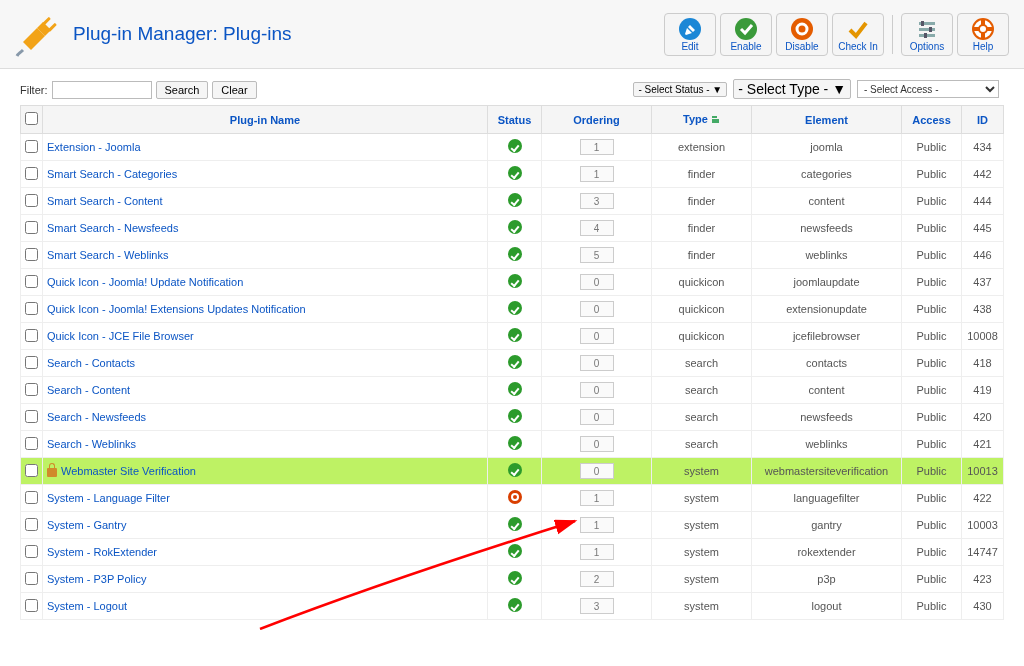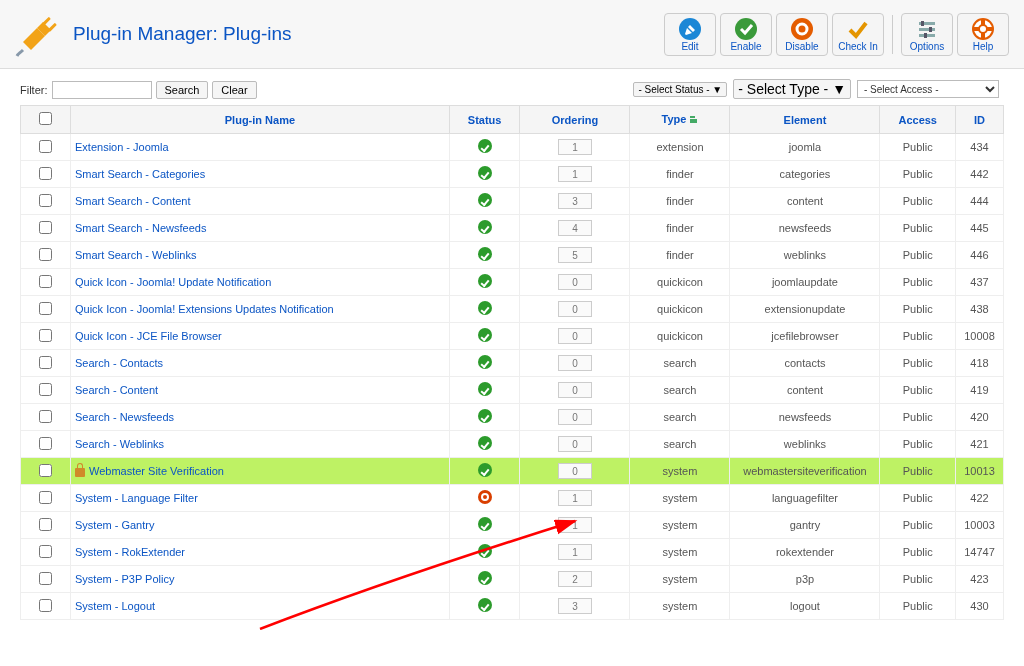--- a/index.html
+++ b/index.html
@@ -79,21 +79,21 @@
   table.grid {
     width: 100%;
     border-collapse: collapse;
     border:1px solid #ddd;
   }
   table.grid thead th {
     background: #f5f5f5;
     font-weight: bold;
     font-size: 11px;
     color: #0B55C4;
-    padding: 6px 18px;
+    padding: 6px 4px;
     border: 1px solid #ddd;
     text-align: center;
   }
   table.grid thead th.name { color:#0B55C4; }
   table.grid tbody td {
     border: 1px solid #eee;
     padding: 5px 4px;
     font-size: 11px;
     color: #555;
     text-align: center;

